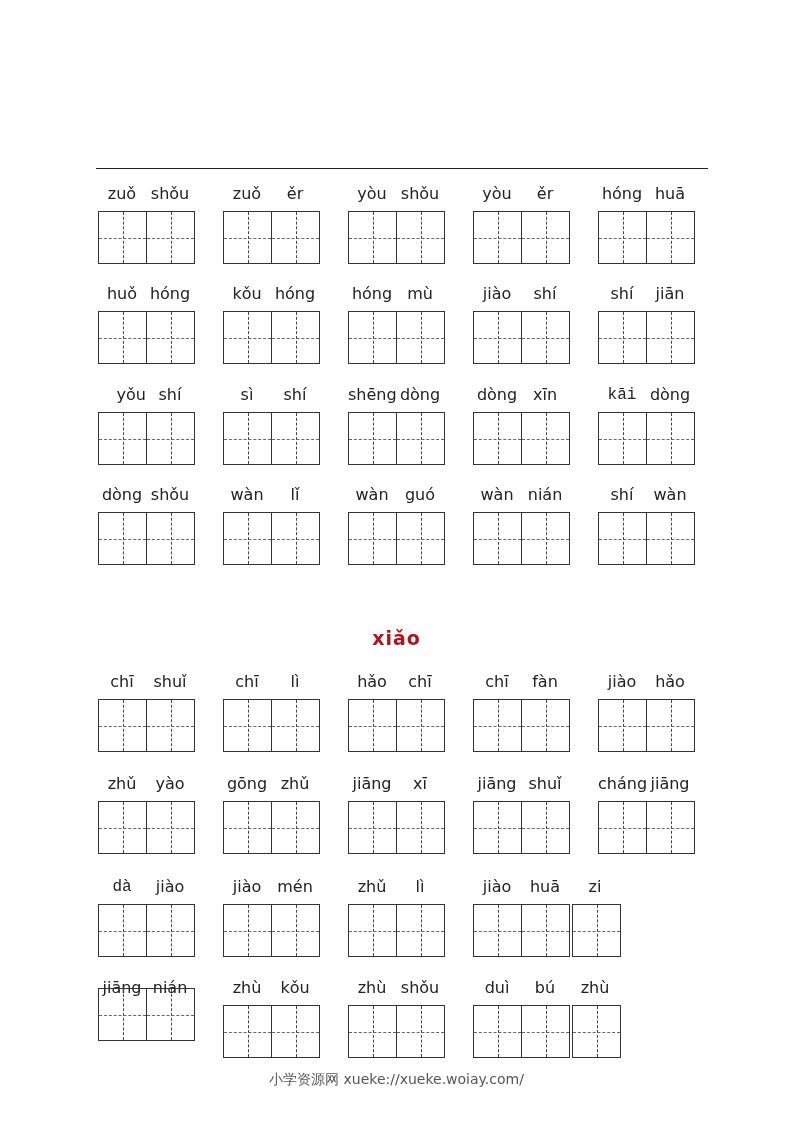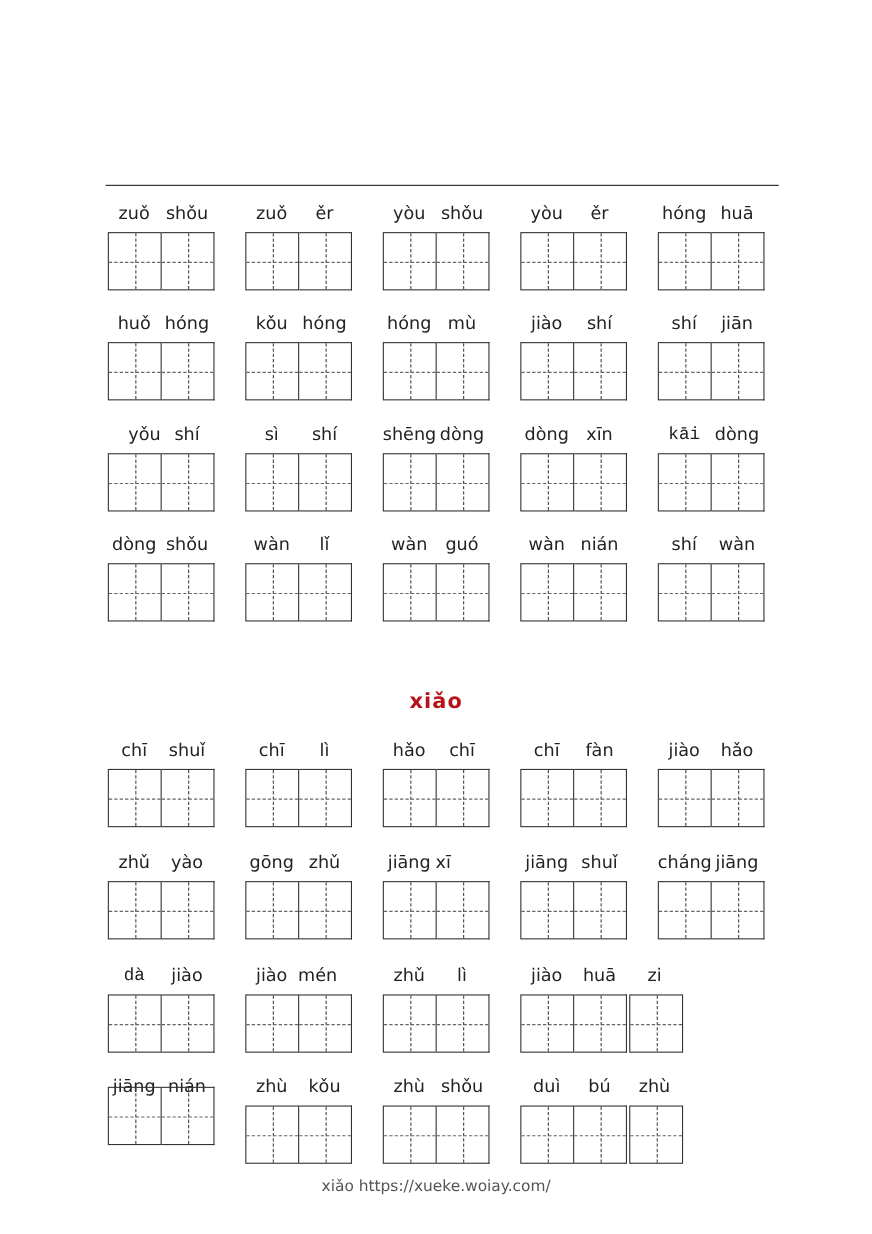--- a/index.html
+++ b/index.html
@@ -399,21 +399,21 @@
           <span class="h"></span>
         </div>
         <div class="cell">
           <span class="v"></span>
           <span class="h"></span>
         </div>
       </div>
     </div>
     <div class="item" style="left: 348px; top: 774px;">
       <span class="pinyin" style="left: 0px; width: 48px; text-align: center;">jiāng</span>
-      <span class="pinyin" style="left: 48px; width: 48px; ">xī</span>
+      <span class="pinyin" style="left: 48px; width: 48px; text-align: center;">xī</span>
       <div class="grid" style="top: 27px;">
         <div class="cell">
           <span class="v"></span>
           <span class="h"></span>
         </div>
         <div class="cell">
           <span class="v"></span>
           <span class="h"></span>
         </div>
       </div>
@@ -455,21 +455,21 @@
           <span class="h"></span>
         </div>
         <div class="cell">
           <span class="v"></span>
           <span class="h"></span>
         </div>
       </div>
     </div>
     <div class="item" style="left: 223px; top: 877px;">
       <span class="pinyin" style="left: 0px; width: 48px; text-align: center;">jiào</span>
-      <span class="pinyin" style="left: 48px; width: 48px; text-align: left;">mén</span>
+      <span class="pinyin" style="left: 48px; width: 48px; text-align: center;">mén</span>
       <div class="grid" style="top: 27px;">
         <div class="cell">
           <span class="v"></span>
           <span class="h"></span>
         </div>
         <div class="cell">
           <span class="v"></span>
           <span class="h"></span>
         </div>
       </div>
@@ -565,13 +565,13 @@
         <div class="cell extra">
           <span class="v"></span>
           <span class="h"></span>
         </div>
       </div>
     </div>
   </div>
 
 <div class="title">xiǎo</div>
 
-<div class="footer">xiǎo https://xueke.woiay.com/</div>
+<div class="footer">小学资源网 xueke://xueke.woiay.com/</div>
 
 </body></html>

